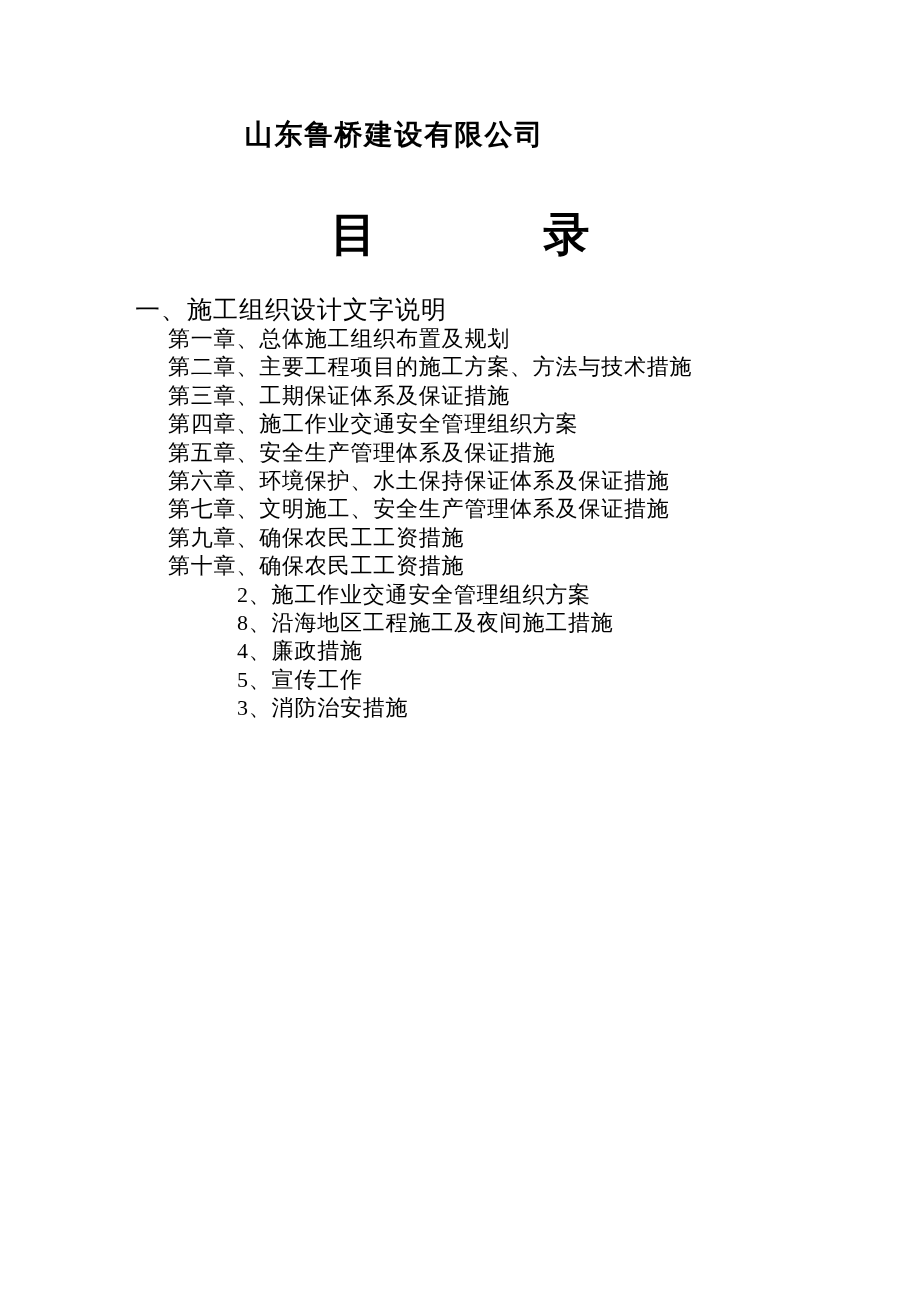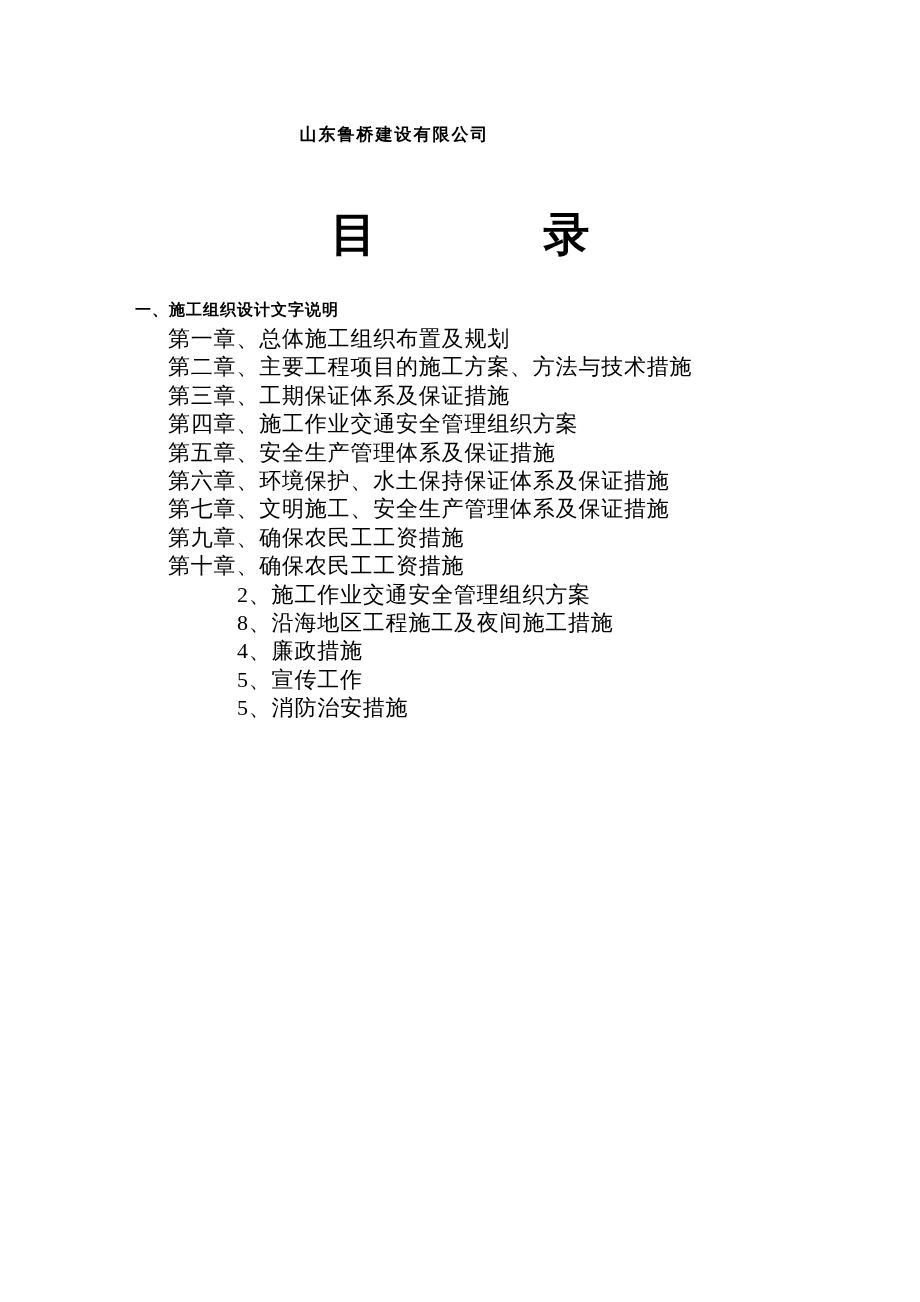--- a/index.html
+++ b/index.html
@@ -15,21 +15,21 @@
     color: #000000;
     font-family: "Liberation Serif", "DejaVu Serif", serif;
     overflow: hidden;
   }
   .company-name {
     position: absolute;
     top: 121px;
     left: 0;
     width: 789px;
     text-align: center;
-    font-size: 17px;
+    font-size: 28px;
     font-weight: bold;
     letter-spacing: 2px;
     line-height: 28px;
     white-space: nowrap;
   }
   .toc-title {
     position: absolute;
     top: 208px;
     left: 0;
     width: 920px;
@@ -44,22 +44,22 @@
   .toc-block {
     position: absolute;
     top: 295px;
     left: 135px;
     font-size: 22px;
     line-height: 28.4px;
     letter-spacing: 0.8px;
     white-space: nowrap;
   }
   .section-heading {
-    font-size: 16px;
-    font-weight: bold;
+    font-size: 25px;
+    font-weight: normal;
     line-height: 30px;
     letter-spacing: 1px;
   }
   .chapter-line {
     margin-left: 33px;
   }
   .sub-item-line {
     margin-left: 102px;
   }
 </style>
@@ -86,17 +86,17 @@
     <div class="chapter-line">第五章、安全生产管理体系及保证措施</div>
     <div class="chapter-line">第六章、环境保护、水土保持保证体系及保证措施</div>
     <div class="chapter-line">第七章、文明施工、安全生产管理体系及保证措施</div>
     <div class="chapter-line">第九章、确保农民工工资措施</div>
     <div class="chapter-line">第十章、确保农民工工资措施</div>
 
     <div class="sub-item-line">2、施工作业交通安全管理组织方案</div>
     <div class="sub-item-line">8、沿海地区工程施工及夜间施工措施</div>
     <div class="sub-item-line">4、廉政措施</div>
     <div class="sub-item-line">5、宣传工作</div>
-    <div class="sub-item-line">5、消防治安措施</div>
+    <div class="sub-item-line">3、消防治安措施</div>
 
   </div>
 
 </div>
 
 </body></html>

